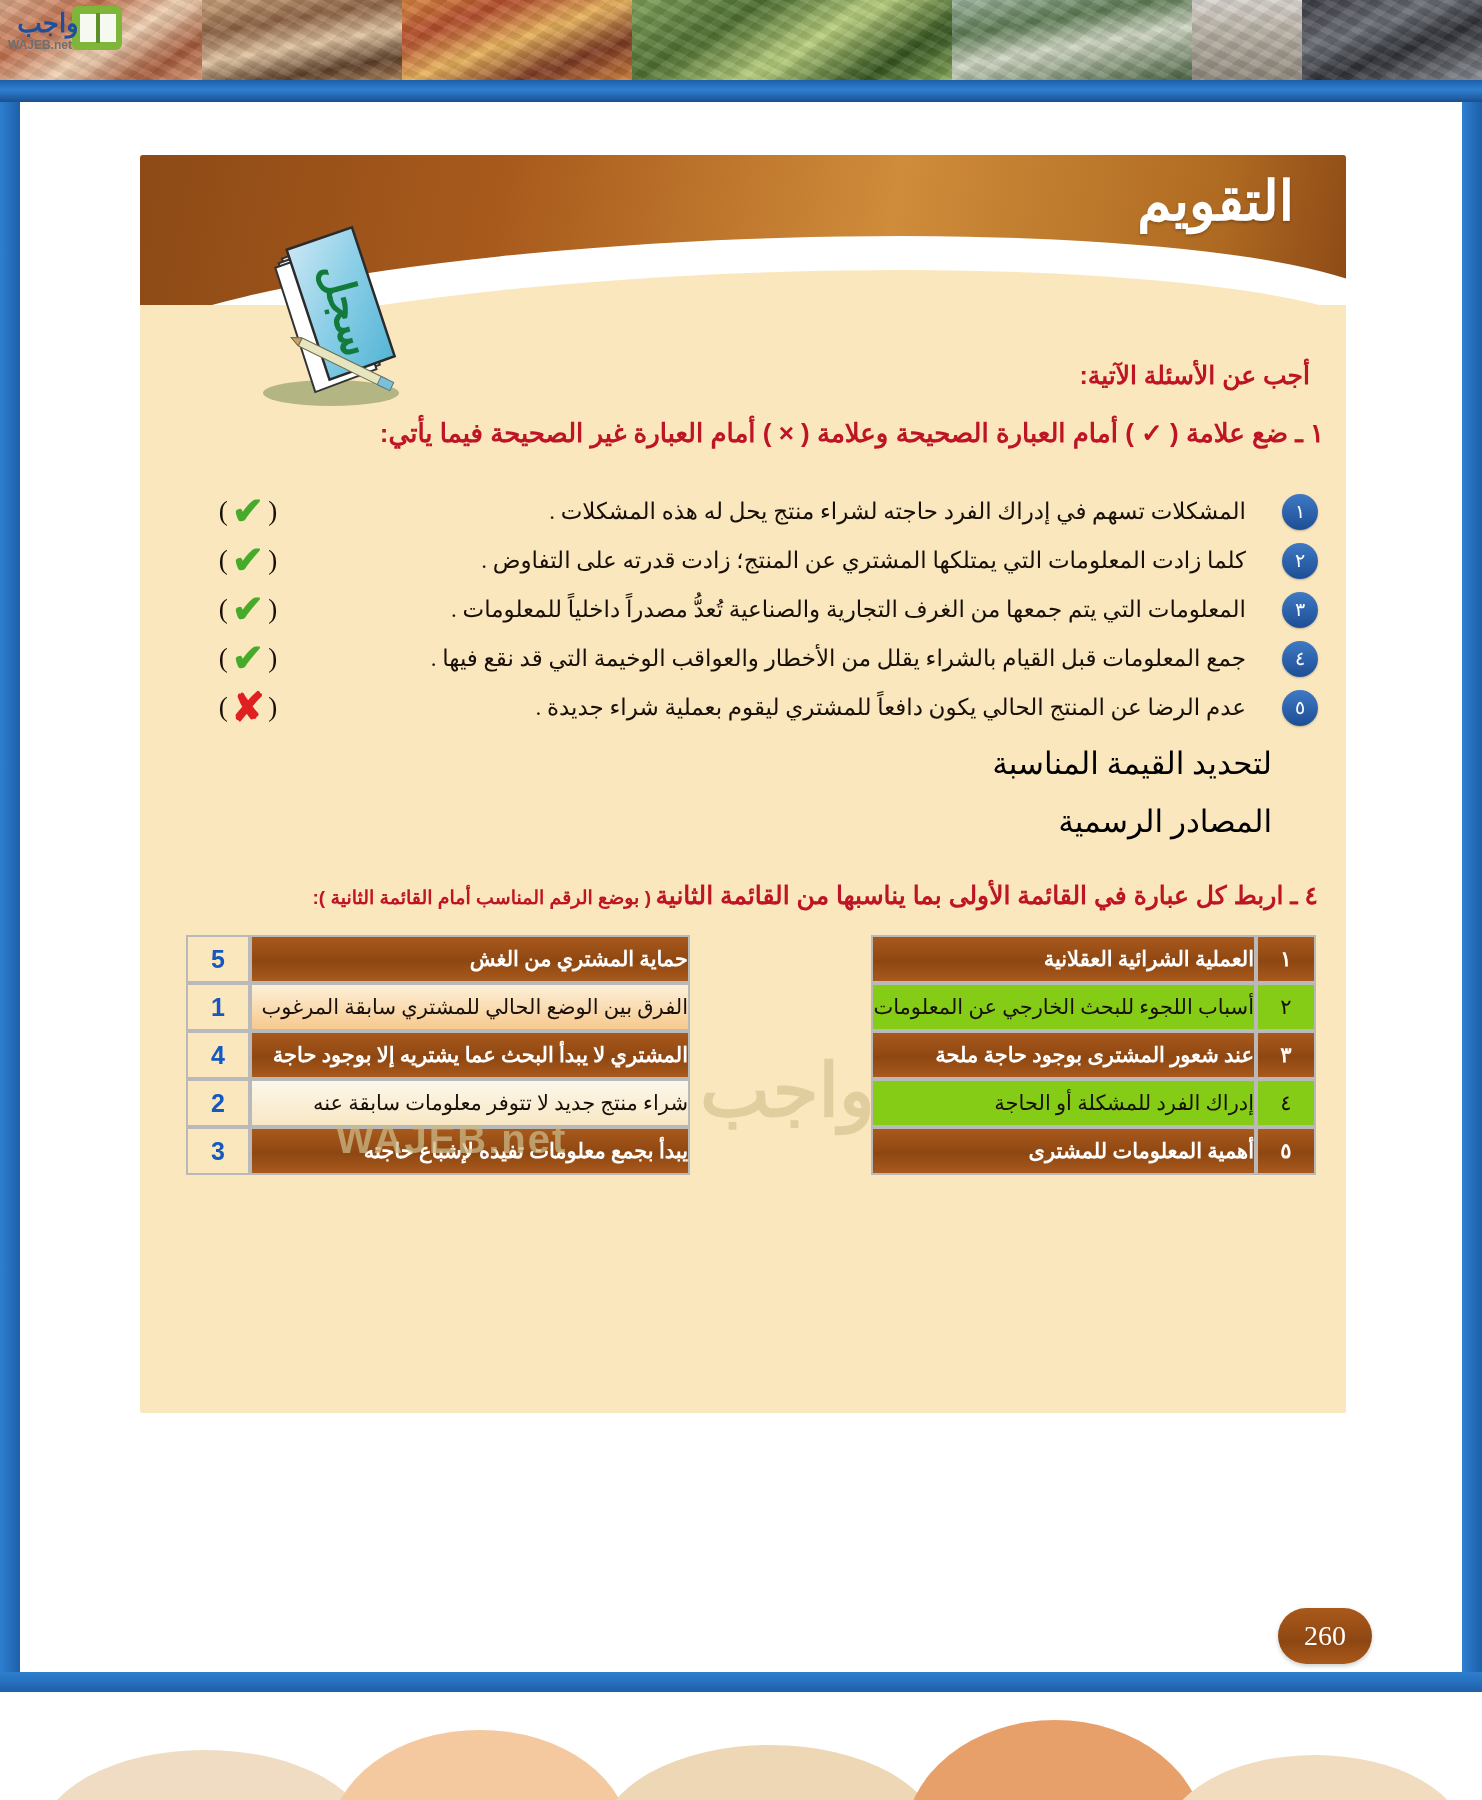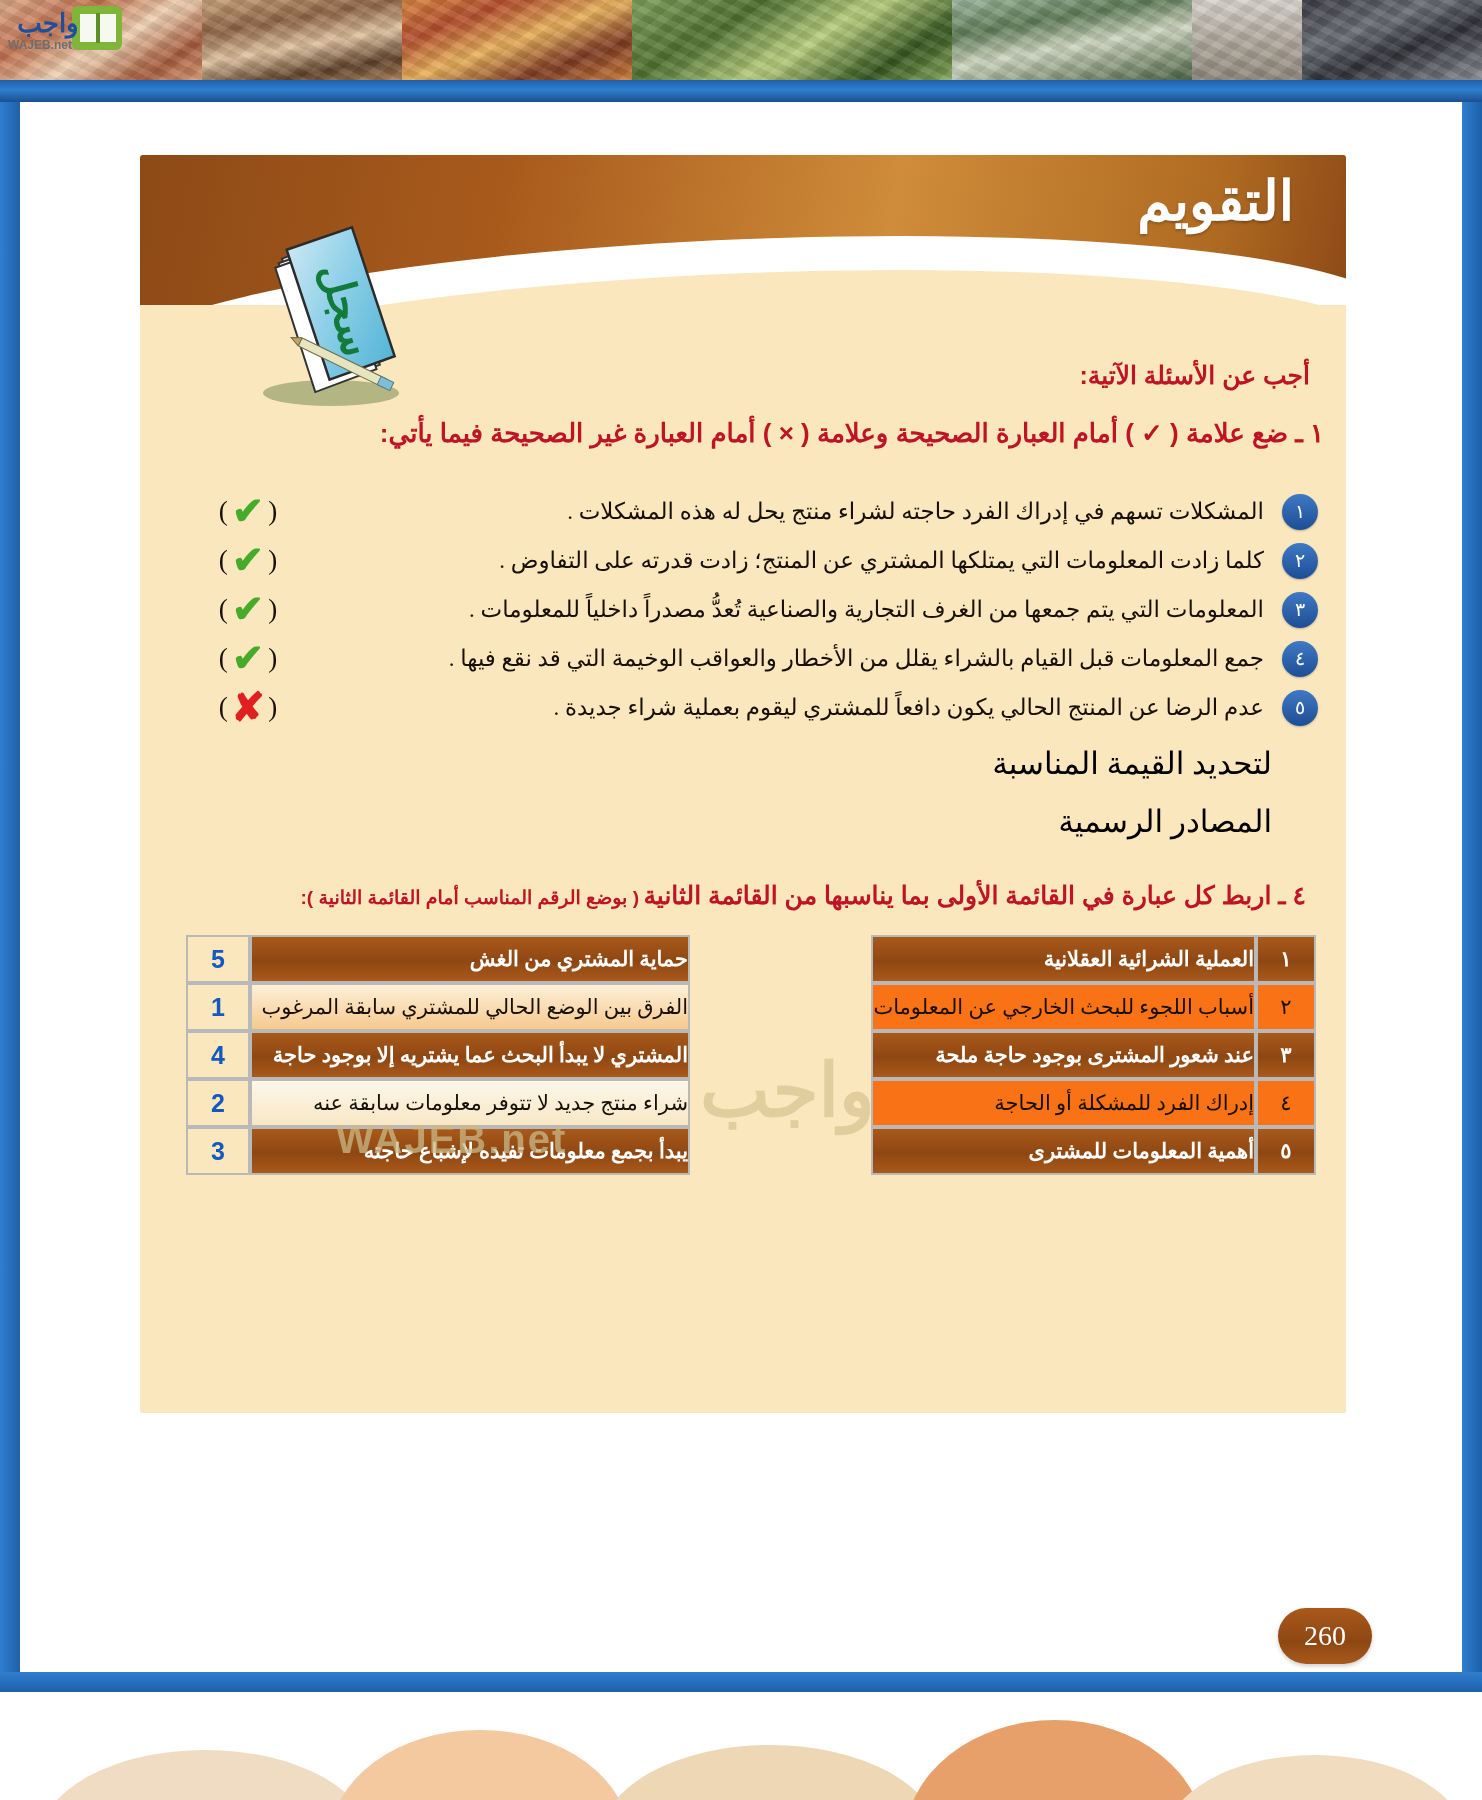--- a/index.html
+++ b/index.html
@@ -217,21 +217,21 @@
     font-size: 19px;
     display: flex; align-items: center; justify-content: center;
     font-family: "Liberation Sans", sans-serif;
     box-shadow: 0 1px 2px rgba(0,0,0,0.25);
   }
   .tf-text {
     flex: 1 1 auto;
     text-align: right;
     color: #181008;
     font-size: 23px;
-    padding-right: 18px;
+    padding-right: 36px;
     font-family: "Liberation Serif", serif;
     direction: rtl;
     white-space: nowrap;
   }
   .tf-mark {
     flex: 0 0 120px;
     position: relative;
     height: 40px;
     display: flex;
     align-items: center;
@@ -276,21 +276,21 @@
     color: #000000;
     font-size: 31px;
     margin-right: 46px;
     font-family: "Liberation Serif", serif;
   }
 
   
   .q4-head {
     position: absolute;
     top: 576px;
-    right: 40px;
+    right: 28px;
     white-space: nowrap;
     direction: rtl;
   }
   .q4-main {
     color: #be1526;
     font-weight: bold;
     font-size: 25px;
     font-family: "Liberation Sans", sans-serif;
   }
   .q4-sub {
@@ -348,21 +348,21 @@
   .tbl-right .cell-stmt { width: 370px; }
   
   .tbl-left .cell-stmt { width: 440px; }
 
   .bg-brown {
     background: linear-gradient(180deg,#a9591b 0%,#8e4712 55%,#a9591b 100%);
     color: #ffffff;
     font-weight: bold;
   }
   .bg-cream { background: linear-gradient(180deg,#fdf7ea 0%,#f7e7c4 100%); color: #181008; }
-  .bg-light { background: #f97316; color: #181008; }
+  .bg-light { background: #84cc16; color: #181008; }
   .bg-peach { background: linear-gradient(180deg,#fdf0d8 0%,#f6c98e 100%); color: #181008; }
   .wm-text {
     position: absolute;
     top: 812px;
     left: 196px;
     font-size: 40px;
     font-weight: bold;
     color: #c9b886;
     letter-spacing: 2px;
     font-family: "Liberation Sans", sans-serif;

